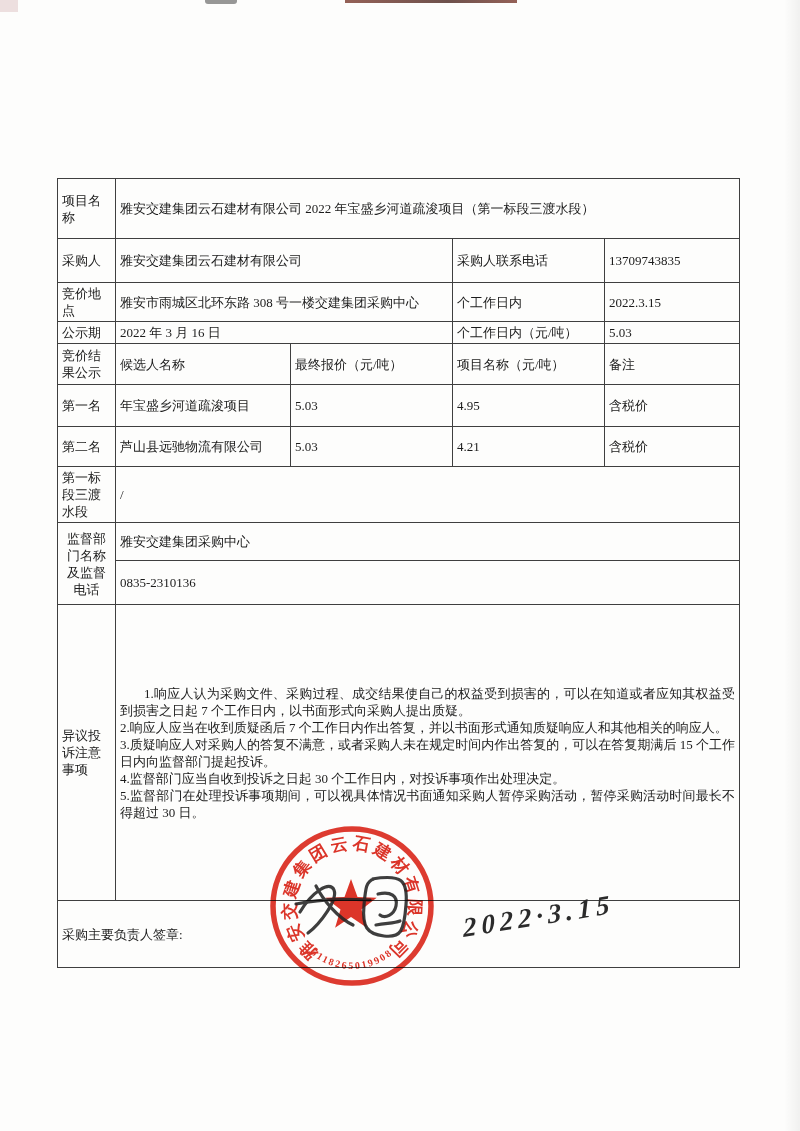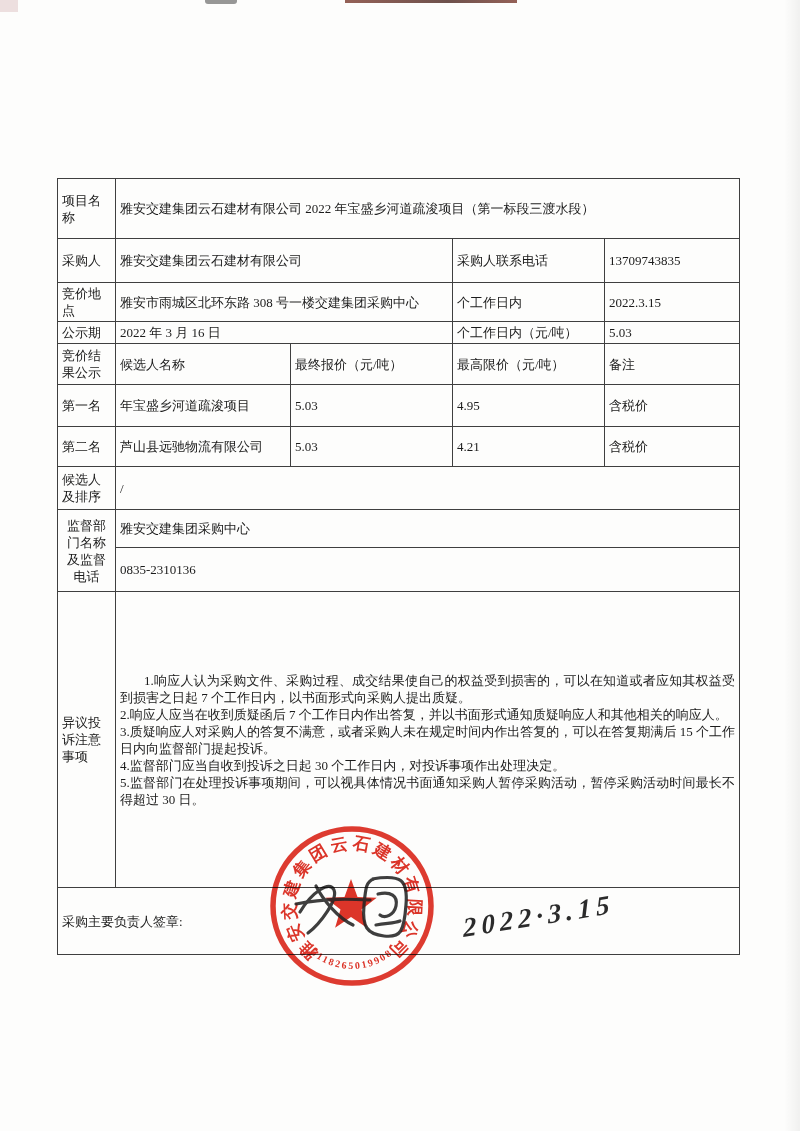--- a/index.html
+++ b/index.html
@@ -92,39 +92,39 @@
     <tr style="height:22px">
       <td class="lab">公示期</td>
       <td colspan="2" class="c">2022 年 3 月 16 日</td>
       <td class="c">个工作日内（元/吨）</td>
       <td class="c">5.03</td>
     </tr>
     <tr style="height:41px">
       <td class="lab">竞价结果公示</td>
       <td class="c">候选人名称</td>
       <td class="c">最终报价（元/吨）</td>
-      <td class="c">最高限价（元/吨）</td>
+      <td class="c">项目名称（元/吨）</td>
       <td class="c">备注</td>
     </tr>
     <tr style="height:42px">
       <td class="lab">第一名</td>
       <td class="l">年宝盛乡河道疏浚项目</td>
       <td class="c">5.03</td>
       <td class="c">4.95</td>
       <td class="c">含税价</td>
     </tr>
     <tr style="height:40px">
       <td class="lab">第二名</td>
       <td class="l">芦山县远驰物流有限公司</td>
       <td class="c">5.03</td>
       <td class="c">4.21</td>
       <td class="c">含税价</td>
     </tr>
     <tr style="height:43px">
-      <td class="lab">候选人及排序</td>
+      <td class="lab">第一标段三渡水段</td>
       <td colspan="4" class="c">/</td>
     </tr>
     <tr style="height:38px">
       <td rowspan="2" class="lab-c">监督部门名称及监督电话</td>
       <td colspan="4" class="c">雅安交建集团采购中心</td>
     </tr>
     <tr style="height:44px">
       <td colspan="4" class="c">0835-2310136</td>
     </tr>
     <tr style="height:296px">

